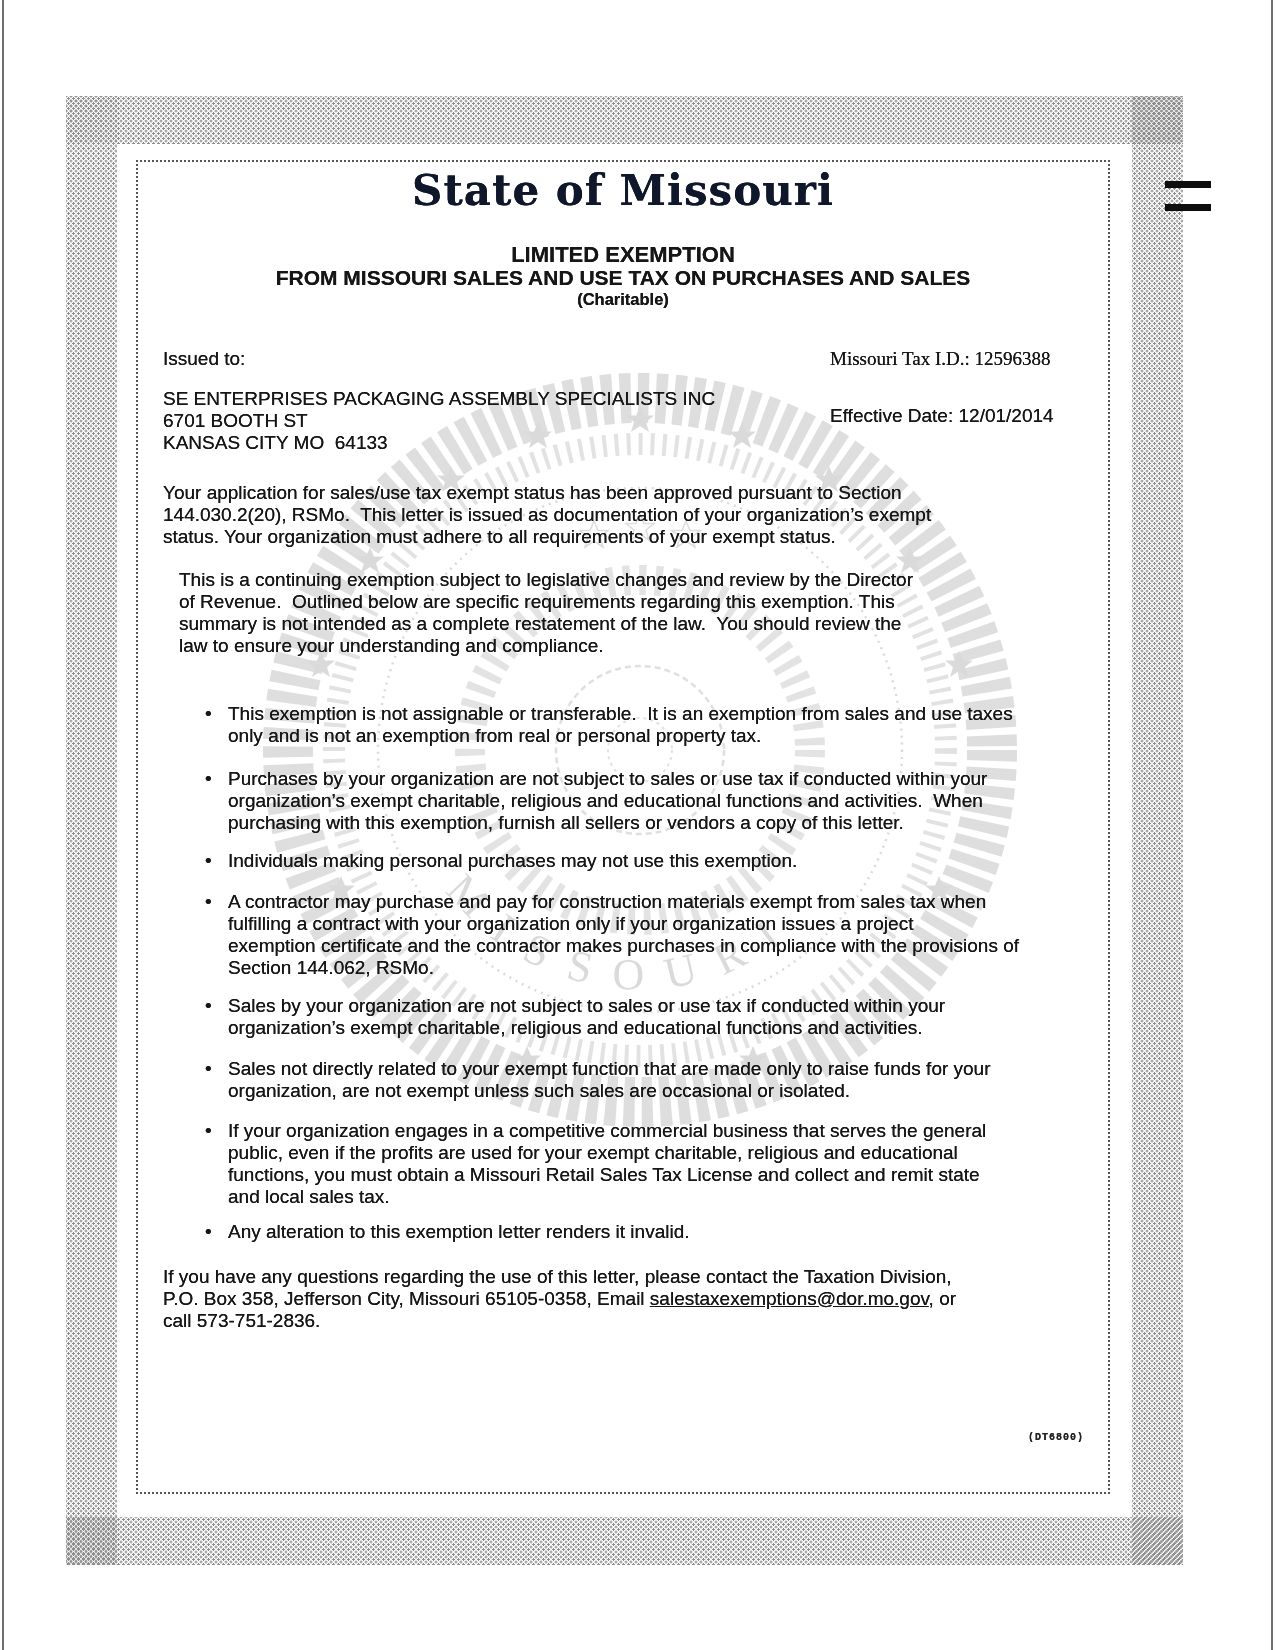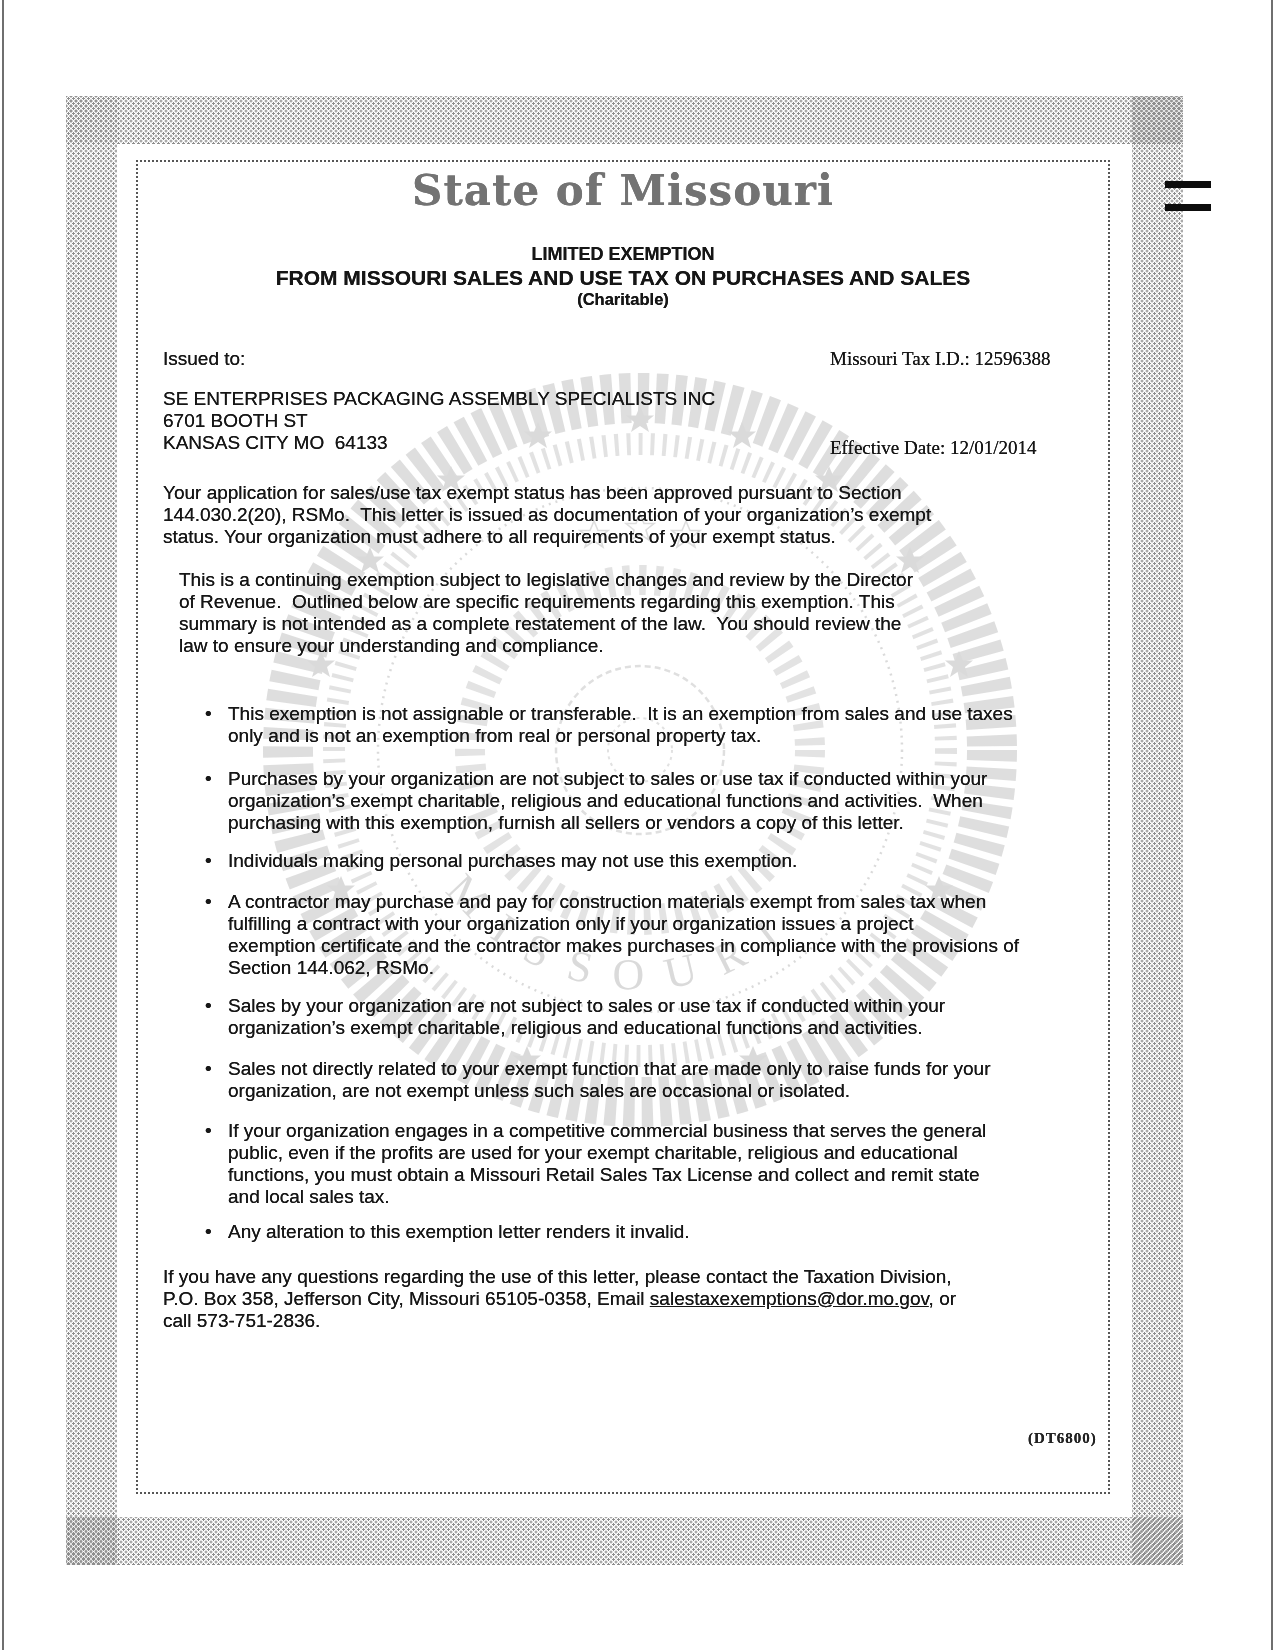--- a/index.html
+++ b/index.html
@@ -34,40 +34,40 @@
   .reg-bar-1{top:181px;}
   .reg-bar-2{top:204px;}
   
   #seal{position:absolute;left:250px;top:360px;width:780px;height:780px;opacity:.55;z-index:0;}
   
   .txt{position:absolute;z-index:2;white-space:pre-wrap;font-size:19px;line-height:22px;
        text-shadow:0 0 .4px currentColor;}
   .doc-title{
     left:136px;top:168px;width:974px;text-align:center;
     font-family:"DejaVu Serif",serif;font-weight:700;font-size:42px;line-height:46px;
-    letter-spacing:1px;color:#737373;
+    letter-spacing:1px;color:#0f172a;
   }
-  .hdr1{left:136px;top:243px;width:974px;text-align:center;font-weight:700;font-size:18px;line-height:23px;}
+  .hdr1{left:136px;top:243px;width:974px;text-align:center;font-weight:700;font-size:22px;line-height:23px;}
   .hdr2{left:136px;top:266px;width:974px;text-align:center;font-weight:700;font-size:21px;line-height:23px;}
   .hdr3{left:136px;top:290px;width:974px;text-align:center;font-weight:700;font-size:16.5px;line-height:19px;}
   .issued{left:163px;top:348px;}
   .taxid{left:830px;top:348px;font-family:Liberation Serif, serif;}
   .recipient{left:163px;top:388px;width:620px;}
-  .effdate{left:830px;top:437px;font-family:Liberation Serif, serif;}
+  .effdate{left:830px;top:405px;}
   .p1{left:163px;top:482px;width:950px;}
   .p2{left:163px;top:569px;width:950px;margin-left:16px;}
   .closing{left:163px;top:1266px;width:960px;}
   .email{text-decoration:underline;color:#161616;cursor:pointer;}
   .bullet{position:absolute;left:205px;width:930px;z-index:2;display:flex;}
   .bm{width:23px;flex:0 0 23px;font-size:19px;line-height:22px;text-shadow:0 0 .4px currentColor;}
   .bt{flex:1;white-space:pre-wrap;font-size:19px;line-height:22px;text-shadow:0 0 .4px currentColor;}
   .b1{top:703px;} .b2{top:768px;} .b3{top:850px;} .b4{top:891px;}
   .b5{top:995px;} .b6{top:1058px;} .b7{top:1120px;} .b8{top:1221px;}
-  .form-code{left:1028px;top:1432px;font-family:Liberation Serif, serif;
-             font-size:15px;font-weight:700;letter-spacing:1px;color:#222;line-height:12px;}
+  .form-code{left:1028px;top:1432px;font-family:Liberation Mono, monospace;
+             font-size:10px;font-weight:700;letter-spacing:1px;color:#222;line-height:12px;}
 </style>
 </head>
 <body>
 
 <div id="page">
 
   <div class="scan-line scan-left"></div>
   <div class="scan-line scan-right"></div>
 
   <div class="band band-top"></div>

